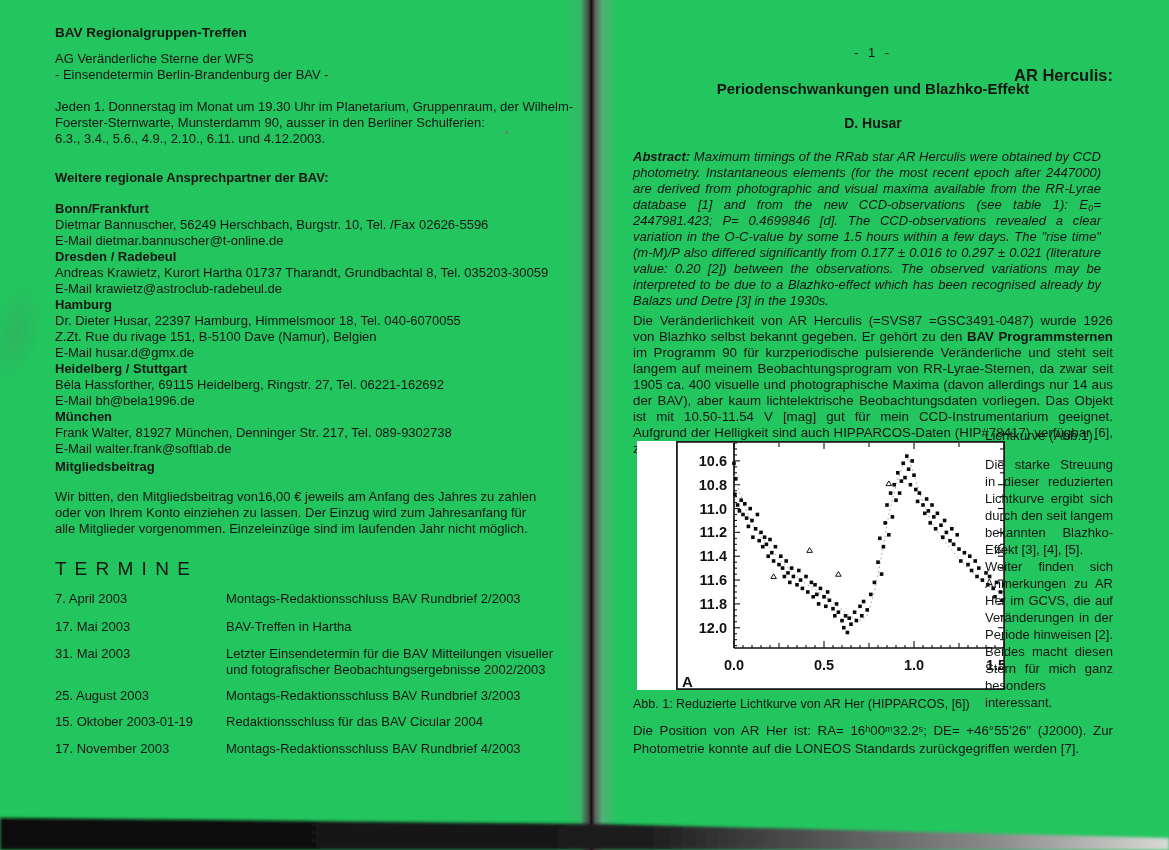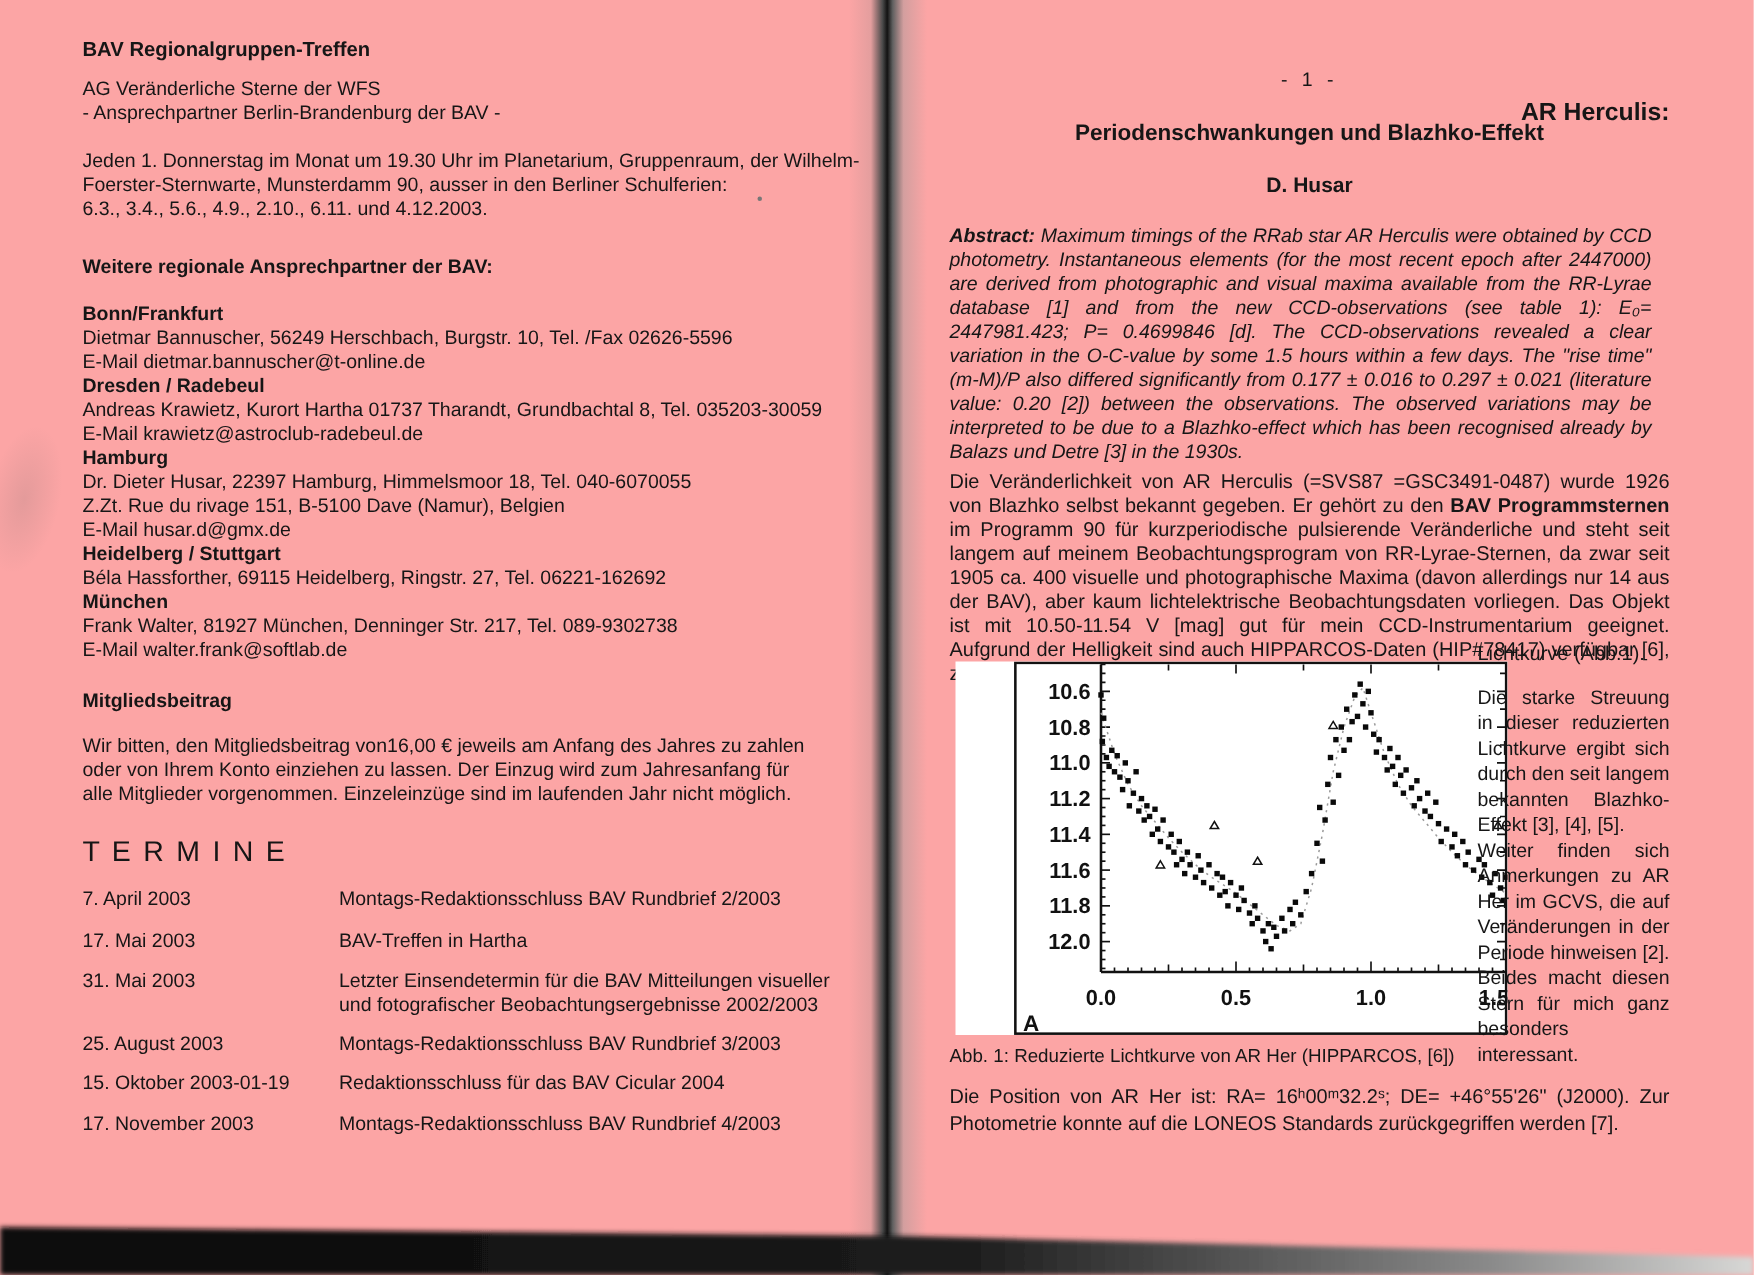--- a/index.html
+++ b/index.html
@@ -1,17 +1,17 @@
 <!DOCTYPE html>
 <html><head>
 <meta charset="utf-8">
 <style>
   html,body{margin:0;padding:0;}
   body{width:1169px;height:850px;background:#fdfdfc;font-family:"Liberation Sans","DejaVu Sans",sans-serif;color:#161616;overflow:hidden;}
-  .scan{position:relative;width:1169px;height:850px;background:#fca5a5;}
+  .scan{position:relative;width:1169px;height:850px;background:#22c55e;}
   .abs{position:absolute;}
   .b{font-weight:bold;}
   .pg{position:absolute;inset:0;}
   
   .lp-title{left:55px;top:25px;font-size:13.5px;font-weight:bold;}
   .lp-sub{left:55px;top:51px;font-size:13px;line-height:16px;}
   .lp-intro{left:55px;top:99px;font-size:13px;line-height:16px;}
   .lp-contacts-h{left:55px;top:170px;font-size:13px;font-weight:bold;}
   .lp-contacts{left:55px;top:201px;font-size:13px;line-height:16px;width:505px;}
   .lp-member-h{left:55px;top:459px;font-size:13px;font-weight:bold;}
@@ -45,21 +45,21 @@
 </head>
 <body>
 
 <div class="scan">
 
   <div class="pg">
     <div class="abs lp-title">BAV Regionalgruppen-Treffen</div>
 
     <div class="abs lp-sub">
       <div>AG Veränderliche Sterne der WFS</div>
-      <div>- Ansprechpartner Berlin-Brandenburg der BAV -</div>
+      <div>- Einsendetermin Berlin-Brandenburg der BAV -</div>
     </div>
 
     <div class="abs lp-intro">
       <div>Jeden 1. Donnerstag im Monat  um 19.30 Uhr im Planetarium, Gruppenraum, der Wilhelm-</div>
       <div>Foerster-Sternwarte, Munsterdamm 90, ausser in den Berliner Schulferien:</div>
       <div>6.3., 3.4., 5.6., 4.9., 2.10., 6.11. und 4.12.2003.</div>
     </div>
 
     <div class="abs lp-contacts-h">Weitere regionale Ansprechpartner der BAV:</div>
 
@@ -69,20 +69,21 @@
       <div>E-Mail dietmar.bannuscher@t-online.de</div>
       <div class="b">Dresden / Radebeul</div>
       <div>Andreas Krawietz, Kurort Hartha 01737 Tharandt, Grundbachtal 8, Tel. 035203-30059</div>
       <div>E-Mail krawietz@astroclub-radebeul.de</div>
       <div class="b">Hamburg</div>
       <div>Dr. Dieter Husar, 22397 Hamburg, Himmelsmoor 18, Tel. 040-6070055</div>
       <div>Z.Zt. Rue du rivage 151, B-5100 Dave (Namur), Belgien</div>
       <div>E-Mail husar.d@gmx.de</div>
       <div class="b">Heidelberg / Stuttgart</div>
       <div>Béla Hassforther, 69115 Heidelberg, Ringstr. 27, Tel. 06221-162692</div>
+      <div>E-Mail bh@bela1996.de</div>
       <div class="b">München</div>
       <div>Frank Walter, 81927 München, Denninger Str. 217, Tel. 089-9302738</div>
       <div>E-Mail  walter.frank@softlab.de</div>
     </div>
 
     <div class="abs lp-member-h">Mitgliedsbeitrag</div>
 
     <div class="abs lp-member">
       <div>Wir bitten, den Mitgliedsbeitrag von16,00 € jeweils am Anfang des Jahres zu zahlen</div>
       <div>oder von Ihrem Konto einziehen zu lassen.  Der Einzug wird zum  Jahresanfang für</div>

